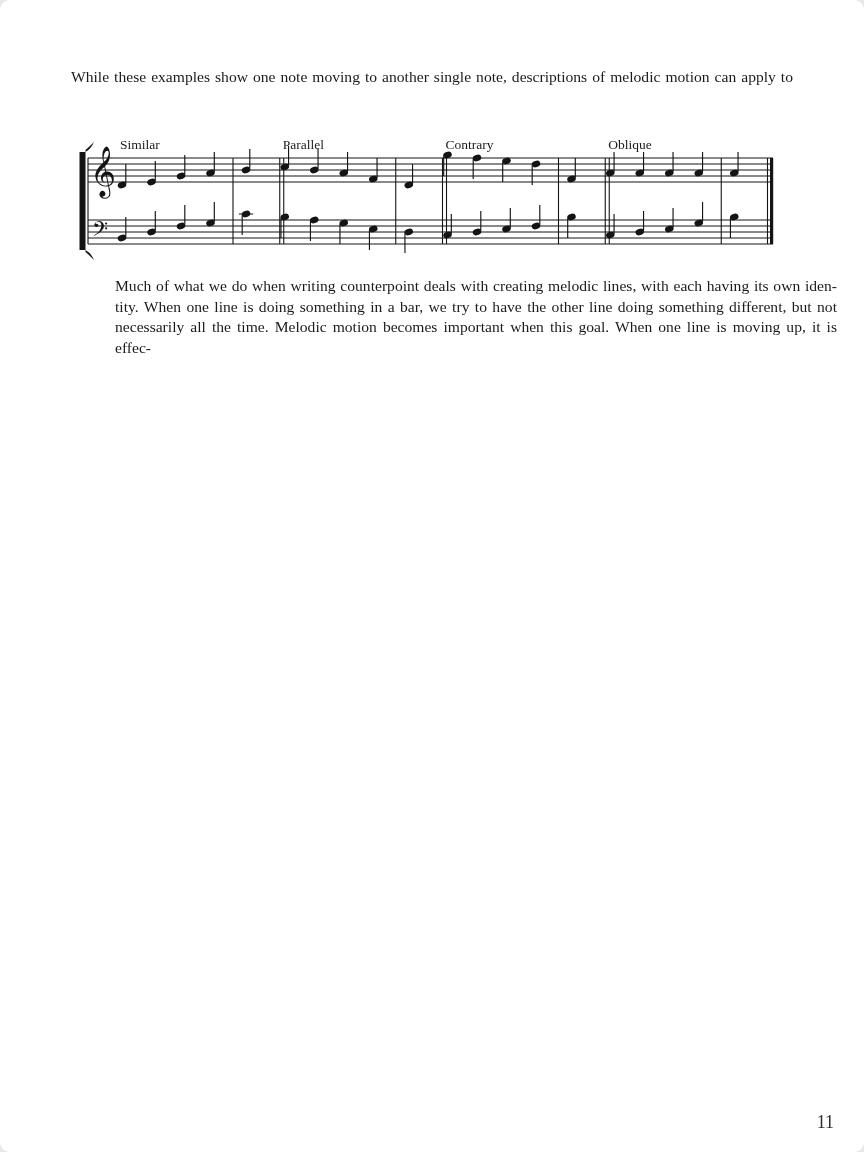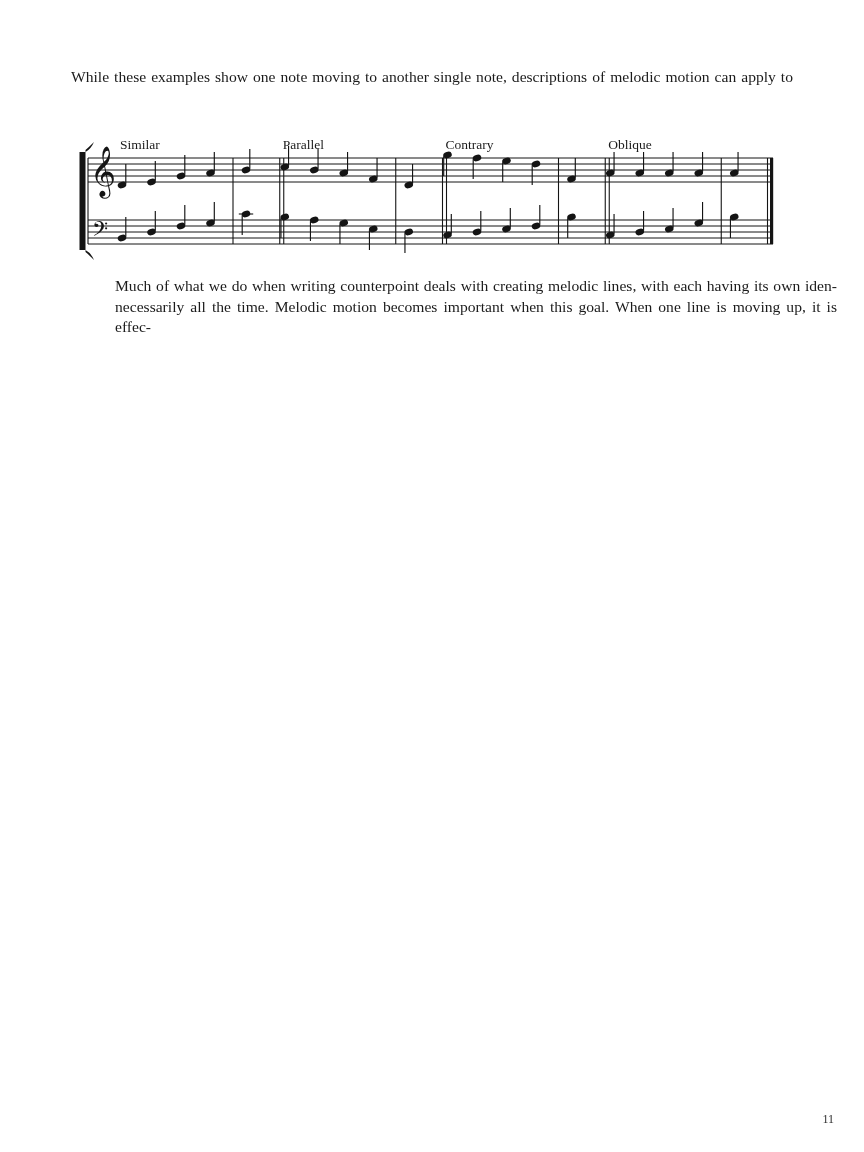--- a/index.html
+++ b/index.html
@@ -4,20 +4,21 @@
 <style>
   html,body{margin:0;padding:0;background:#e8e8e8;}
   .page{
     position:relative;
     width:864px;height:1152px;
     background:#ffffff;
     margin:0 auto;
     overflow:hidden;
     font-family:"Liberation Serif", serif;
     color:#1b1b1b;
+    border-radius:10px;
   }
   .para{
     position:absolute;
     left:71px;
     width:722px;
     font-size:15.6px;
     line-height:20.6px;
     color:#1b1b1b;
   }
   .para .jline{ text-align:justify; text-align-last:justify; white-space:normal; }
@@ -28,21 +29,21 @@
     position:absolute;
     left:0; top:128px;
     width:864px; height:140px;
   }
   #page-number{
     position:absolute;
     top:1112px;
     left:814px;
     width:20px;
     text-align:right;
-    font-size:12px;
+    font-size:18px;
     color:#2e2e2e;
   }
 </style>
 </head>
 <body>
 
 <div class="page">
 
   <div class="para" id="para-top">
     <div class="jline">While these examples show one note moving to another single note, descriptions of melodic motion can apply to</div>
@@ -161,18 +162,19 @@
         <line x1="738.05" y1="43.8" x2="738.05" y2="24" stroke="#141414" stroke-width="1.15"></line>
         <ellipse cx="734.25" cy="89" rx="4.4" ry="3.1" fill="#141414" transform="rotate(-18 734.25 89)"></ellipse>
         <line x1="730.45" y1="90.2" x2="730.45" y2="110" stroke="#141414" stroke-width="1.15"></line>
         <line x1="767.5" y1="30" x2="767.5" y2="116" stroke="#141414" stroke-width="1.1"></line>
         <rect x="770" y="30" width="3.2" height="86" fill="#141414"></rect>
       </svg>
   </div>
 
   <div class="para" id="para-bottom">
     <div class="jline">Much of what we do when writing counterpoint deals with creating melodic lines, with each having its own iden-</div>
+    <div class="jline">tity. When one line is doing something in a bar, we try to have the other line doing something different, but not</div>
     <div class="jline">necessarily all the time. Melodic motion becomes important when this goal. When one line is moving up, it is effec-</div>
   </div>
 
   <div id="page-number">11</div>
 
 </div>
 
 </body></html>

